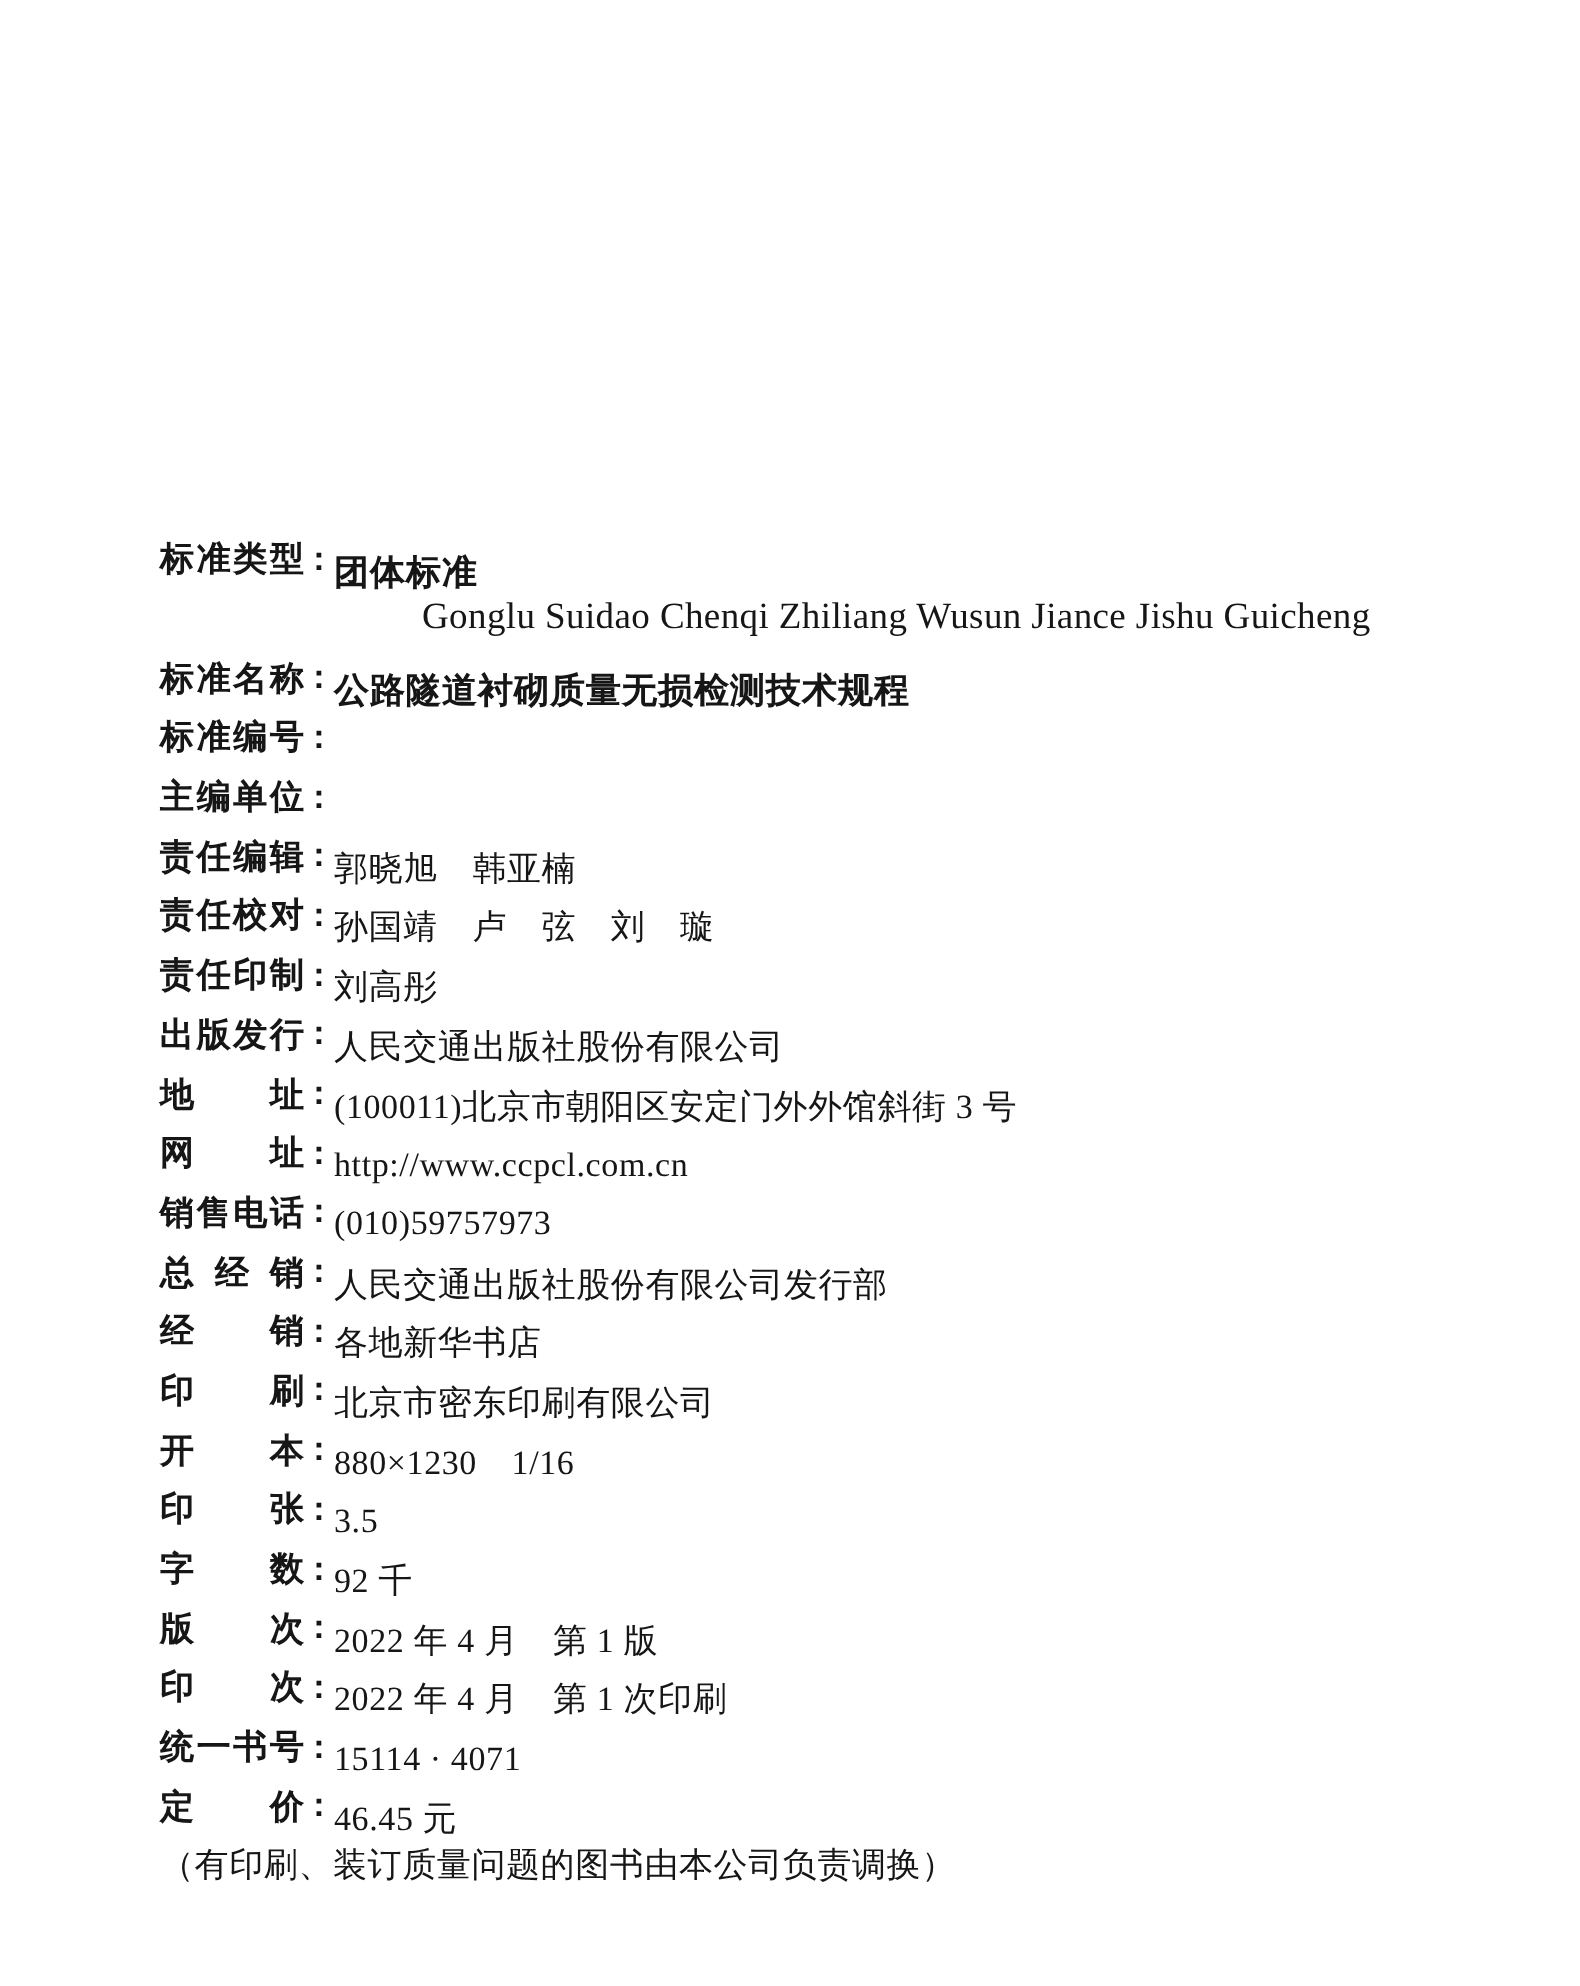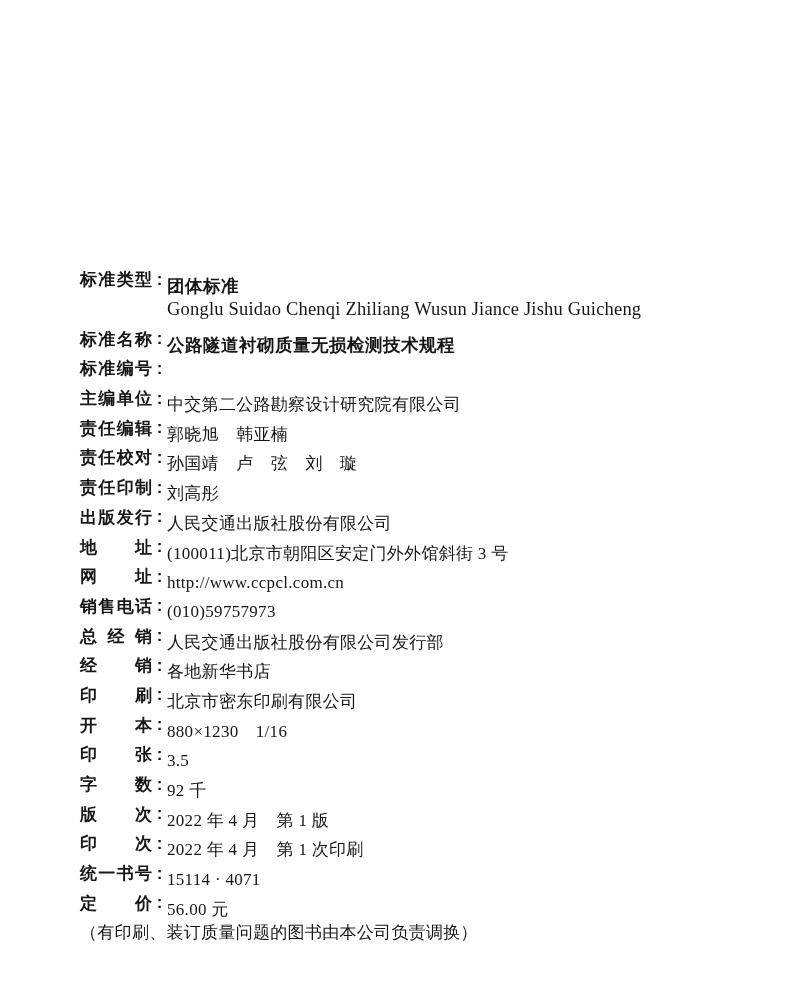--- a/index.html
+++ b/index.html
@@ -55,20 +55,21 @@
     font-size: 17.5px;
     letter-spacing: 0.5px;
   }
   .row.pinyin-row {
     padding-left: 87px;
   }
   .pinyin {
     font-family: "Liberation Serif", "DejaVu Serif", serif;
     font-size: 18.5px;
     letter-spacing: 0.2px;
+    margin-left: 44px;
   }
   .note {
     font-family: Liberation Sans, sans-serif;
     font-size: 17px;
     letter-spacing: 0.3px;
   }
 </style>
 </head>
 <body>
 
@@ -84,21 +85,21 @@
 
   <div class="row">
     <span class="label">标准名称</span><span class="sep">:</span><span class="value v-strong">公路隧道衬砌质量无损检测技术规程</span>
   </div>
 
   <div class="row">
     <span class="label">标准编号</span><span class="sep">:</span>
   </div>
 
   <div class="row">
-    <span class="label">主编单位</span><span class="sep">:</span><span class="value">中交第二公路勘察设计研究院有限公司</span>
+    <span class="label">主编单位</span><span class="sep">:</span>
   </div>
 
   <div class="row">
     <span class="label">责任编辑</span><span class="sep">:</span><span class="value">郭晓旭　韩亚楠</span>
   </div>
 
   <div class="row">
     <span class="label">责任校对</span><span class="sep">:</span><span class="value">孙国靖　卢　弦　刘　璇</span>
   </div>
 
@@ -152,20 +153,20 @@
 
   <div class="row">
     <span class="label">印次</span><span class="sep">:</span><span class="value">2022 年 4 月　第 1 次印刷</span>
   </div>
 
   <div class="row">
     <span class="label">统一书号</span><span class="sep">:</span><span class="value">15114 · 4071</span>
   </div>
 
   <div class="row">
-    <span class="label">定价</span><span class="sep">:</span><span class="value">56.00 元</span>
+    <span class="label">定价</span><span class="sep">:</span><span class="value">46.45 元</span>
   </div>
 
   <div class="row">
     <span class="note">（有印刷、装订质量问题的图书由本公司负责调换）</span>
   </div>
 
 </div>
 
 </body></html>

